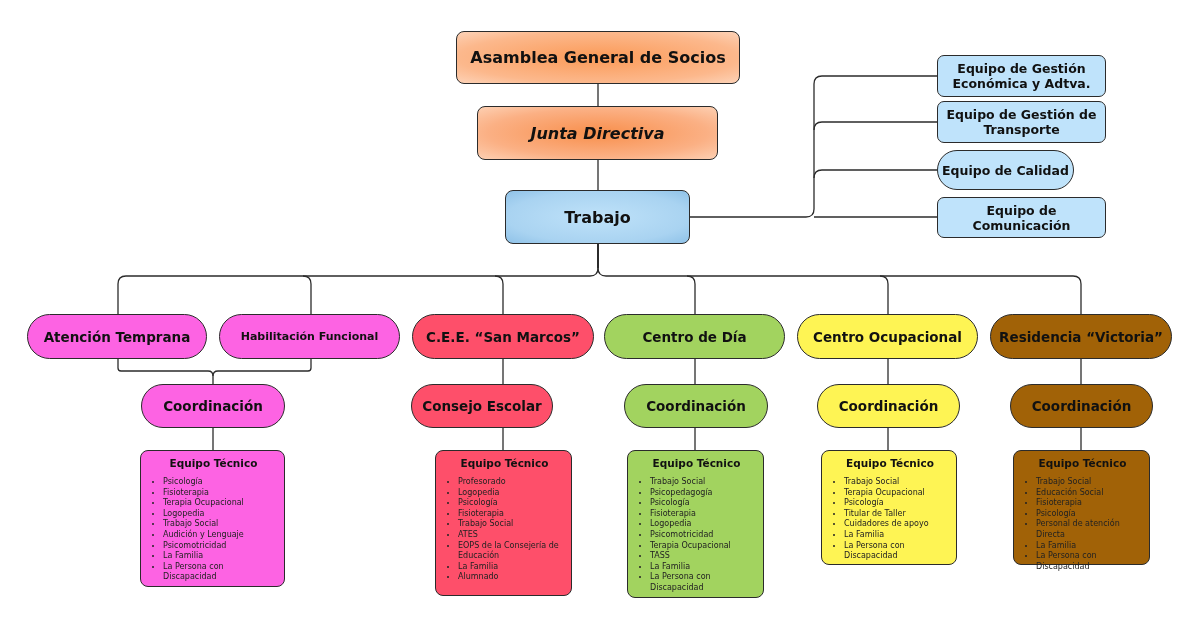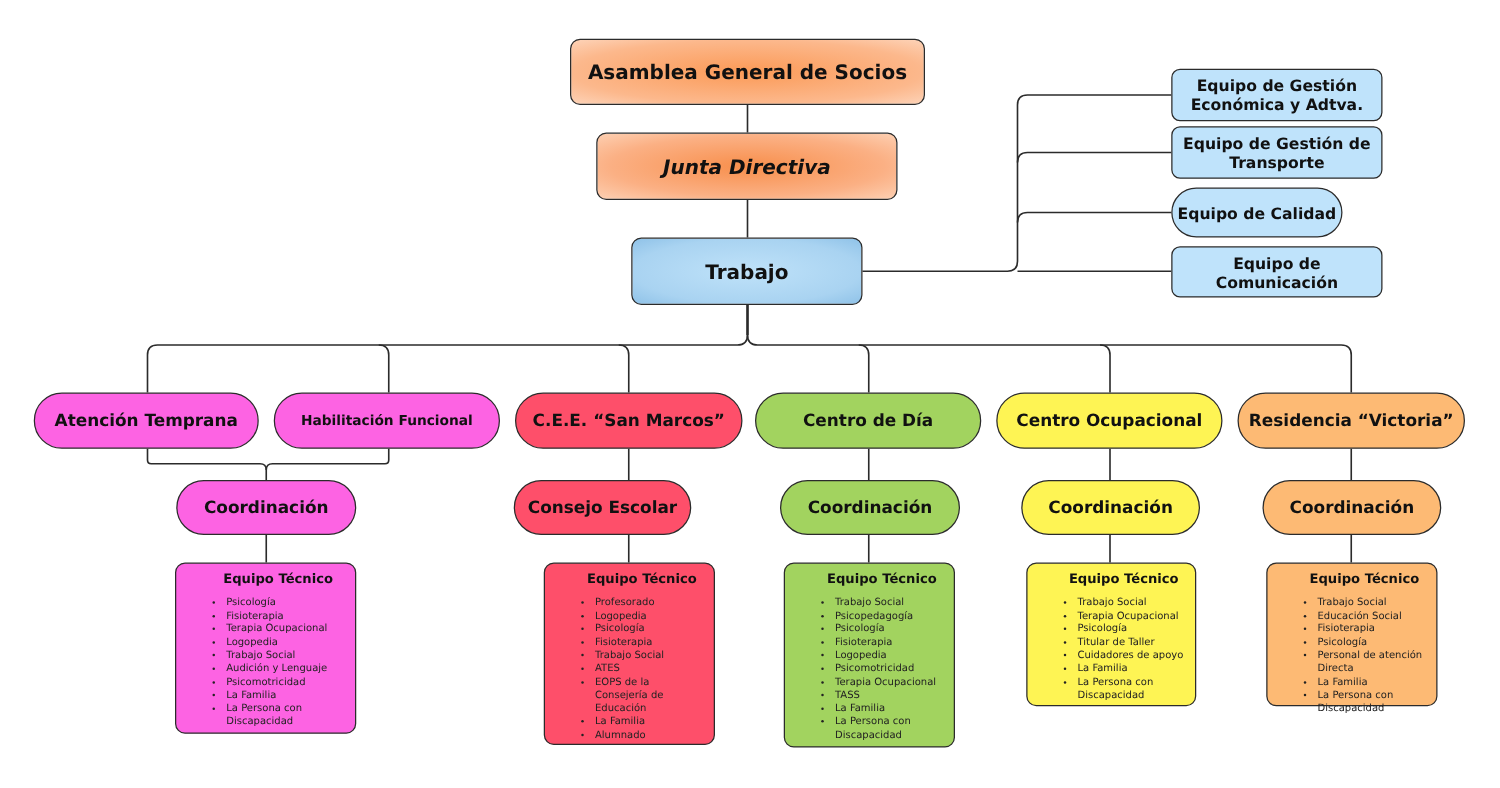--- a/index.html
+++ b/index.html
@@ -10,22 +10,22 @@
   .pill{border-radius:24px;font-size:13.5px;}
   .orange{background:radial-gradient(ellipse at center,#fb9a57 0%,#fcb88c 70%,#fdd3b8 100%);}
   .orange2{background:radial-gradient(ellipse at center,#f88f4c 0%,#fbb084 65%,#fdd0b3 100%);font-style:italic;}
   .blue{background:radial-gradient(ellipse at center,#bfe2f9 0%,#a9d3f1 70%,#8fc2e8 100%);}
   .lightblue{background:#bfe3fb;text-align:center;}
   .team{font-size:12.5px;line-height:15px;border-radius:7px;}
   .magenta{background:#fd63e3;}
   .red{background:#fe4f6a;}
   .green{background:#a2d35f;}
   .yellow{background:#fef454;}
-  .lilac{background:#fdba74;}
-  .etbox{position:absolute;box-sizing:border-box;border:1.5px solid #2b2b2b;border-radius:8px;padding:6px 8px 8px 28px;color:#222;}
+  .lilac{background:#a16207;}
+  .etbox{position:absolute;box-sizing:border-box;border:1.5px solid #2b2b2b;border-radius:8px;padding:6px 8px 8px 10px;color:#222;}
   .etbox h4{margin:0 0 8px 0;text-align:center;font-size:10.5px;font-weight:bold;color:#111;}
   .etbox ul{margin:0;padding:0 0 0 12px;font-size:8px;line-height:10.6px;}
   .etbox li{padding-left:0;}
 </style>
 </head>
 <body>
 
 <svg id="lines" xmlns="http://www.w3.org/2000/svg" fill="none" stroke="#2b2b2b" stroke-width="1.3">
 
   <path d="M598 84 V106"></path>

